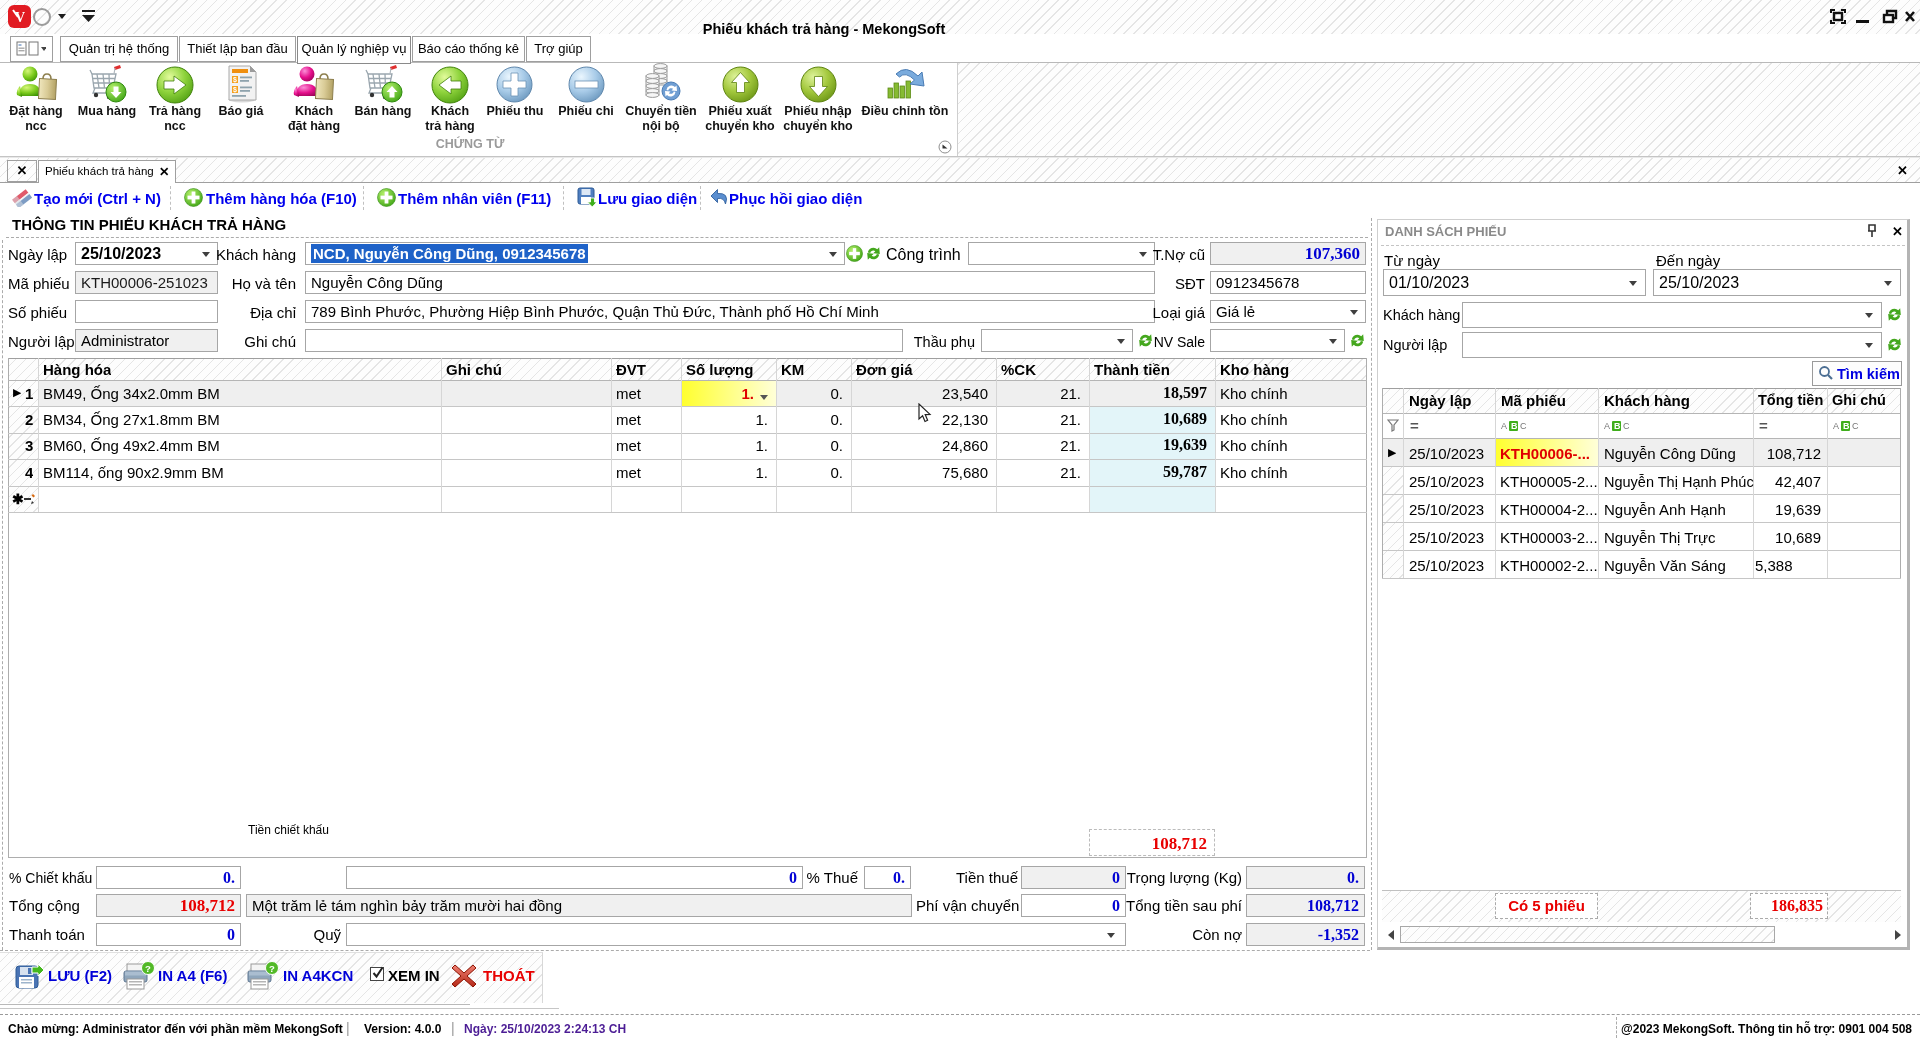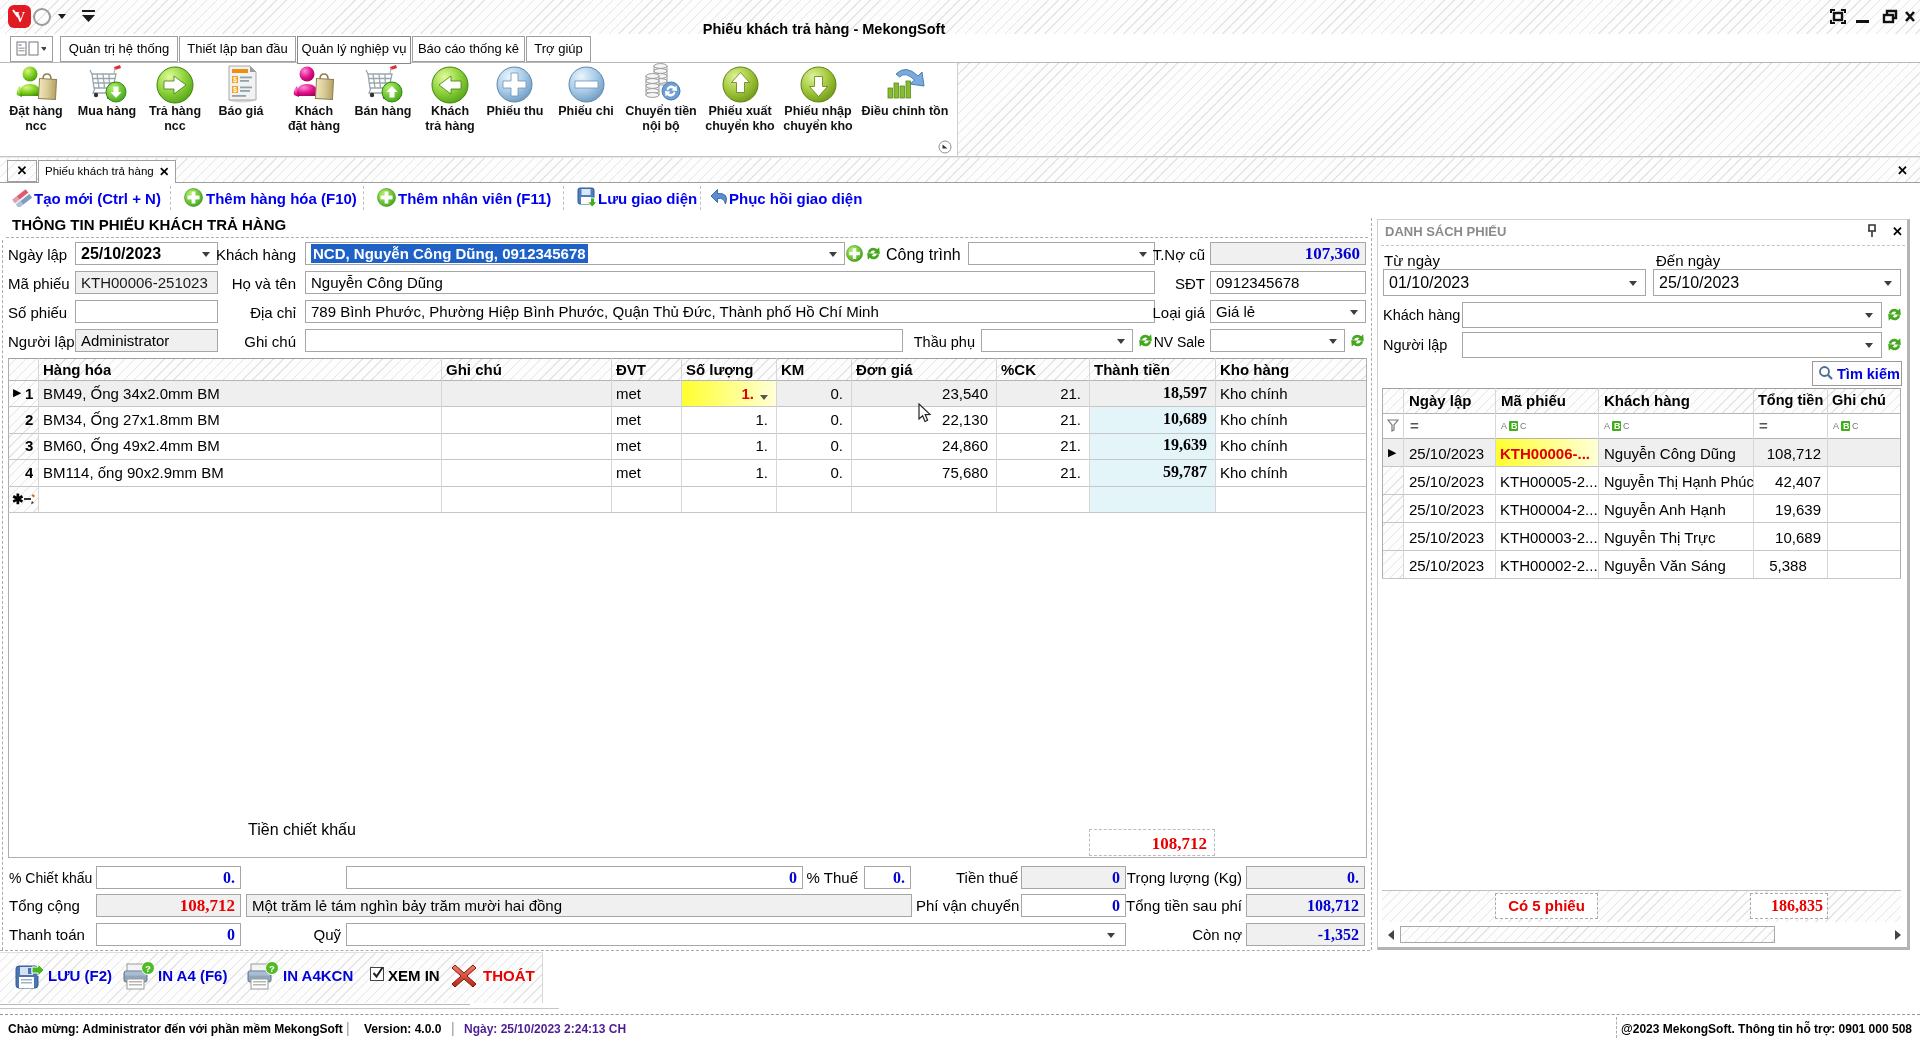--- a/index.html
+++ b/index.html
@@ -73,20 +73,21 @@
       <rect x="2.5" y="9" width="6" height="1.4" fill="#aaa"></rect>
       <rect x="13" y="1" width="9" height="13" fill="#fff" stroke="#777"></rect>
       <path d="M25 6 l6 0 -3 4 z" fill="#444"></path>
     </svg>
 <div class="tabm" style="left:60px;width:118px">Quản trị hệ thống</div>
 <div class="tabm" style="left:179px;width:117px">Thiết lập ban đầu</div>
 <div class="tabm" style="left:297px;width:114px;border-color:#8a8a8a;height:28px;z-index:3">Quản lý nghiệp vụ</div>
 <div class="tabm" style="left:412px;width:113px">Báo cáo thống kê</div>
 <div class="tabm" style="left:526px;width:65px">Trợ giúp</div>
 
+<div class="a" style="left:0;top:137px;width:940px;text-align:center;color:#9a9a9a;font-weight:bold;font-size:12.5px">CHỨNG TỪ</div>
 <svg class="a" style="left:938px;top:140px" width="14" height="14" viewBox="0 0 14 14">
       <circle cx="7" cy="7" r="6" fill="#fff" stroke="#8f8f8f"></circle>
       <path d="M4.5 8.5 h5 l-5 -4 z" fill="#333"></path>
     </svg>
 <div class="vl" style="left:957px;top:63px;height:93px;background:#cfcfcf"></div>
 
 <svg class="a" style="left:14px;top:66px" width="46" height="36" viewBox="0 0 46 36">
 <defs>
 <radialGradient id="gpg" cx="35%" cy="30%" r="80%">
           <stop offset="0" stop-color="#d6f77a"></stop>
@@ -460,21 +461,21 @@
 
 <svg class="a" style="left:918px;top:403px;z-index:9" width="14" height="20" viewBox="0 0 14 20">
       <path d="M1 1 L1 16 L4.6 12.7 L7 18.5 L9.6 17.3 L7.2 11.6 L12 11.4 Z" fill="#fff" stroke="#222" stroke-width="1.2"></path>
     </svg>
 
 <div class="a" style="left:1089px;top:829px;width:126px;height:27px;border:1px dashed #bbb;box-sizing:border-box"></div>
 <div class="cell ser" style="left:1095px;top:834px;width:112px;text-align:right;font-size:17px;color:#e80000">108,712</div>
 
 <div class="lbl" style="left:9px;top:868px;font-size:14px">% Chiết khấu</div>
 <div class="in rt ser blu" style="left:96px;top:866px;width:145px;height:23px;font-size:16px">0.</div>
-<div class="lbl" style="left:248px;top:820px;font-size:16px">Tiền chiết khấu</div>
+<div class="lbl" style="left:248px;top:820px;font-size:12px">Tiền chiết khấu</div>
 <div class="in rt ser blu" style="left:346px;top:866px;width:457px;height:23px;font-size:16px">0</div>
 <div class="lbl" style="left:806px;top:868px;width:52px;text-align:right">% Thuế</div>
 <div class="in rt ser blu" style="left:864px;top:866px;width:47px;height:23px;font-size:16px">0.</div>
 <div class="lbl" style="left:956px;top:868px;width:60px;text-align:right">Tiền thuế</div>
 <div class="in ro rt ser blu" style="left:1021px;top:866px;width:105px;height:23px;font-size:16px">0</div>
 <div class="lbl" style="left:1122px;top:868px;width:120px;text-align:right">Trọng lượng (Kg)</div>
 <div class="in ro rt ser blu" style="left:1246px;top:866px;width:119px;height:23px;font-size:16px">0.</div>
 
 <div class="lbl" style="left:9px;top:896px">Tổng cộng</div>
 <div class="in ro rt ser" style="left:96px;top:894px;width:145px;height:23px;font-size:17px;color:#e80000">108,712</div>
@@ -544,21 +545,21 @@
 </svg>
 <div class="a b" style="left:483px;top:967px;font-size:15px;color:#e80000">THOÁT</div>
 
 <div class="hd" style="left:0;top:1014px;width:1920px;border-color:#9a9a9a"></div>
 <div class="a b" style="left:8px;top:1022px;font-size:12px">Chào mừng: Administrator đến với phần mềm MekongSoft</div>
 <div class="a" style="left:346px;top:1020px;color:#999;font-size:14px">|</div>
 <div class="a b" style="left:364px;top:1022px;font-size:12px">Version: 4.0.0</div>
 <div class="a" style="left:451px;top:1020px;color:#999;font-size:14px">|</div>
 <div class="a b" style="left:464px;top:1022px;font-size:12px;color:#4c1d95">Ngày: 25/10/2023 2:24:13 CH</div>
 <div class="vd" style="left:1616px;top:1017px;height:21px"></div>
-<div class="a b" style="left:1562px;top:1022px;width:350px;font-size:12px;text-align:right;white-space:nowrap">@2023 MekongSoft. Thông tin hỗ trợ: 0901 000 508</div>
+<div class="a b" style="left:1562px;top:1022px;width:350px;font-size:12px;text-align:right;white-space:nowrap">@2023 MekongSoft. Thông tin hỗ trợ: 0901 004 508</div>
 
 <div class="a" style="left:1377px;top:219px;width:533px;height:731px;background:#fff;border:1px solid #cfcfcf;border-right:3px solid #b4b4b4;border-bottom:3px solid #b4b4b4;box-sizing:border-box"></div>
 <div class="a b" style="left:1385px;top:224px;font-size:13px;color:#8a8a8a">DANH SÁCH PHIẾU</div>
 <svg class="a" style="left:1866px;top:224px" width="12" height="14" viewBox="0 0 12 14">
       <path d="M3 1 h6 v6 h-6 z M2 7 h8 M6 7 v6" stroke="#333" stroke-width="1.6" fill="none"></path>
     </svg>
 <div class="a b" style="left:1892px;top:224px;font-size:13px">✕</div>
 <div class="hd" style="left:1381px;top:245px;width:524px;border-color:#c4c4c4"></div>
 <div class="lbl" style="left:1384px;top:251px">Từ ngày</div>
 <div class="lbl" style="left:1656px;top:251px">Đến ngày</div>
@@ -650,21 +651,21 @@
 <div class="cell" style="left:1500px;top:501px">KTH00004-2...</div>
 <div class="cell" style="left:1604px;top:501px">Nguyễn Anh Hạnh</div>
 <div class="cell" style="left:1755px;top:501px;width:66px;text-align:right">19,639</div>
 <div class="cell" style="left:1409px;top:529px">25/10/2023</div>
 <div class="cell" style="left:1500px;top:529px">KTH00003-2...</div>
 <div class="cell" style="left:1604px;top:529px">Nguyễn Thị Trực</div>
 <div class="cell" style="left:1755px;top:529px;width:66px;text-align:right">10,689</div>
 <div class="cell" style="left:1409px;top:557px">25/10/2023</div>
 <div class="cell" style="left:1500px;top:557px">KTH00002-2...</div>
 <div class="cell" style="left:1604px;top:557px">Nguyễn Văn Sáng</div>
-<div class="cell" style="left:1755px;top:557px;width:66px;text-align:center">5,388</div>
+<div class="cell" style="left:1755px;top:557px;width:66px;text-align:left">5,388</div>
 
 <div class="a hatch" style="left:1382px;top:890px;width:519px;height:32px;border-top:1px solid #c0c0c0;box-sizing:border-box"></div>
 <div class="a" style="left:1495px;top:893px;width:103px;height:26px;border:1px dashed #aaa;background:#fff;box-sizing:border-box;text-align:center;font-weight:bold;color:#e80000;line-height:24px">Có 5 phiếu</div>
 <div class="a ser" style="left:1750px;top:893px;width:78px;height:26px;border:1px dashed #aaa;background:#fff;box-sizing:border-box;text-align:right;color:#e80000;line-height:24px;font-size:16px;padding-right:4px">186,835</div>
 
 <svg class="a" style="left:1386px;top:929px" width="10" height="12" viewBox="0 0 10 12">
       <path d="M8 1 L2 6 L8 11 z" fill="#444"></path>
     </svg>
 <svg class="a" style="left:1893px;top:929px" width="10" height="12" viewBox="0 0 10 12">
       <path d="M2 1 L8 6 L2 11 z" fill="#444"></path>

